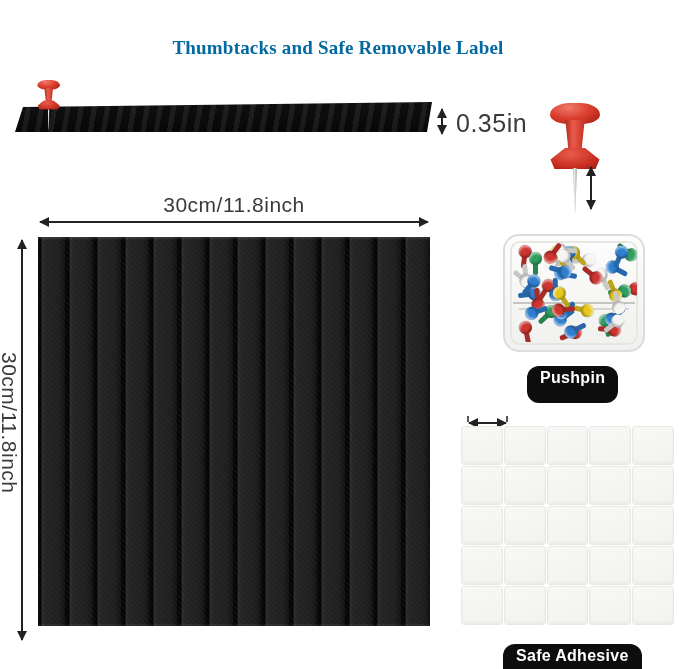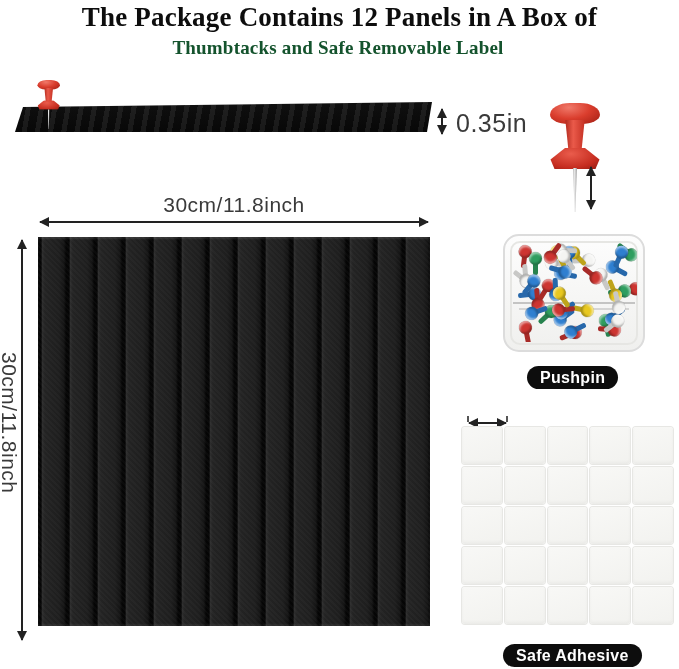--- a/index.html
+++ b/index.html
@@ -9,21 +9,21 @@
   }
   
   .title{
     position:absolute;left:0;top:2px;width:679px;text-align:center;
     font-family:"Liberation Serif",serif;font-weight:700;font-size:27px;
     color:#0d0d0d;letter-spacing:.2px;
   }
   .subtitle{
     position:absolute;left:0;top:37px;width:676px;text-align:center;
     font-family:"Liberation Serif",serif;font-weight:700;font-size:19px;
-    color:#14532d;letter-spacing:.2px;
+    color:#0369a1;letter-spacing:.2px;
   }
   
   .dim{position:absolute;color:#3a3a3a;font-size:21px;letter-spacing:.5px;white-space:nowrap;}
   .dim.small{font-size:25px;}
   
   .arrow-h{position:absolute;height:2px;background:#222;}
   .arrow-h::before,.arrow-h::after{content:"";position:absolute;top:-4px;border-top:5px solid transparent;border-bottom:5px solid transparent;}
   .arrow-h::before{left:-1px;border-right:10px solid #222;}
   .arrow-h::after{right:-1px;border-left:10px solid #222;}
   .arrow-v{position:absolute;width:2px;background:#222;}
@@ -57,21 +57,21 @@
     position:absolute;left:38px;top:237px;width:392px;height:389px;
     background:
       repeating-linear-gradient(45deg, rgba(255,255,255,.022) 0 2px, transparent 2px 4px),
       repeating-linear-gradient(to right,
         #050505 0 3px, #2c2c2c 4.5px, #232323 7px,
         #1e1e1e 21px, #141414 26px, #050505 28px);
     box-shadow:inset 0 2px 2px rgba(255,255,255,.10), inset 0 -2px 2px rgba(255,255,255,.06);
   }
   
   .badge{
-    position:absolute;height:23px;line-height:23px;padding:0 13px;border-radius:12px;
+    position:absolute;height:37px;line-height:23px;padding:0 13px;border-radius:12px;
     background:#0d0d0d;color:#ffffff;font-weight:700;font-size:16px;letter-spacing:.3px;
     white-space:nowrap;
   }
   
   .pin-box{
     position:absolute;left:503px;top:234px;width:142px;height:118px;border-radius:16px;
     border:2px solid #dcdcdc;background:linear-gradient(#fdfdfd,#f0f0ee);box-sizing:border-box;
   }
   .pin-box-rim{position:absolute;left:5px;top:5px;right:5px;bottom:5px;border:2px solid #e6e6e3;border-radius:10px;}
   .pin-box-seam{position:absolute;left:8px;right:8px;height:2px;background:#9a9a9a;opacity:.55;}
@@ -93,21 +93,20 @@
   .vdim{
     position:absolute;left:-60px;top:411px;width:140px;height:22px;text-align:center;
     transform:rotate(90deg);
   }
 </style>
 </head>
 <body>
 
 <div id="stage">
 
-  <div class="title">The Package Contains 12 Panels in A Box of</div>
   <div class="subtitle">Thumbtacks and Safe Removable Label</div>
 
   <div class="side-bar"></div>
   <div class="pp" style="left:37px;top:80px;transform:scale(0.45);transform-origin:top left;">
     <div class="pp-cap"></div>
     <div class="pp-stem"></div>
     <div class="pp-base"></div>
     <div class="pp-needle"></div>
   </div>
   <div class="arrow-v" style="left:441px;top:109px;height:25px;"></div>

